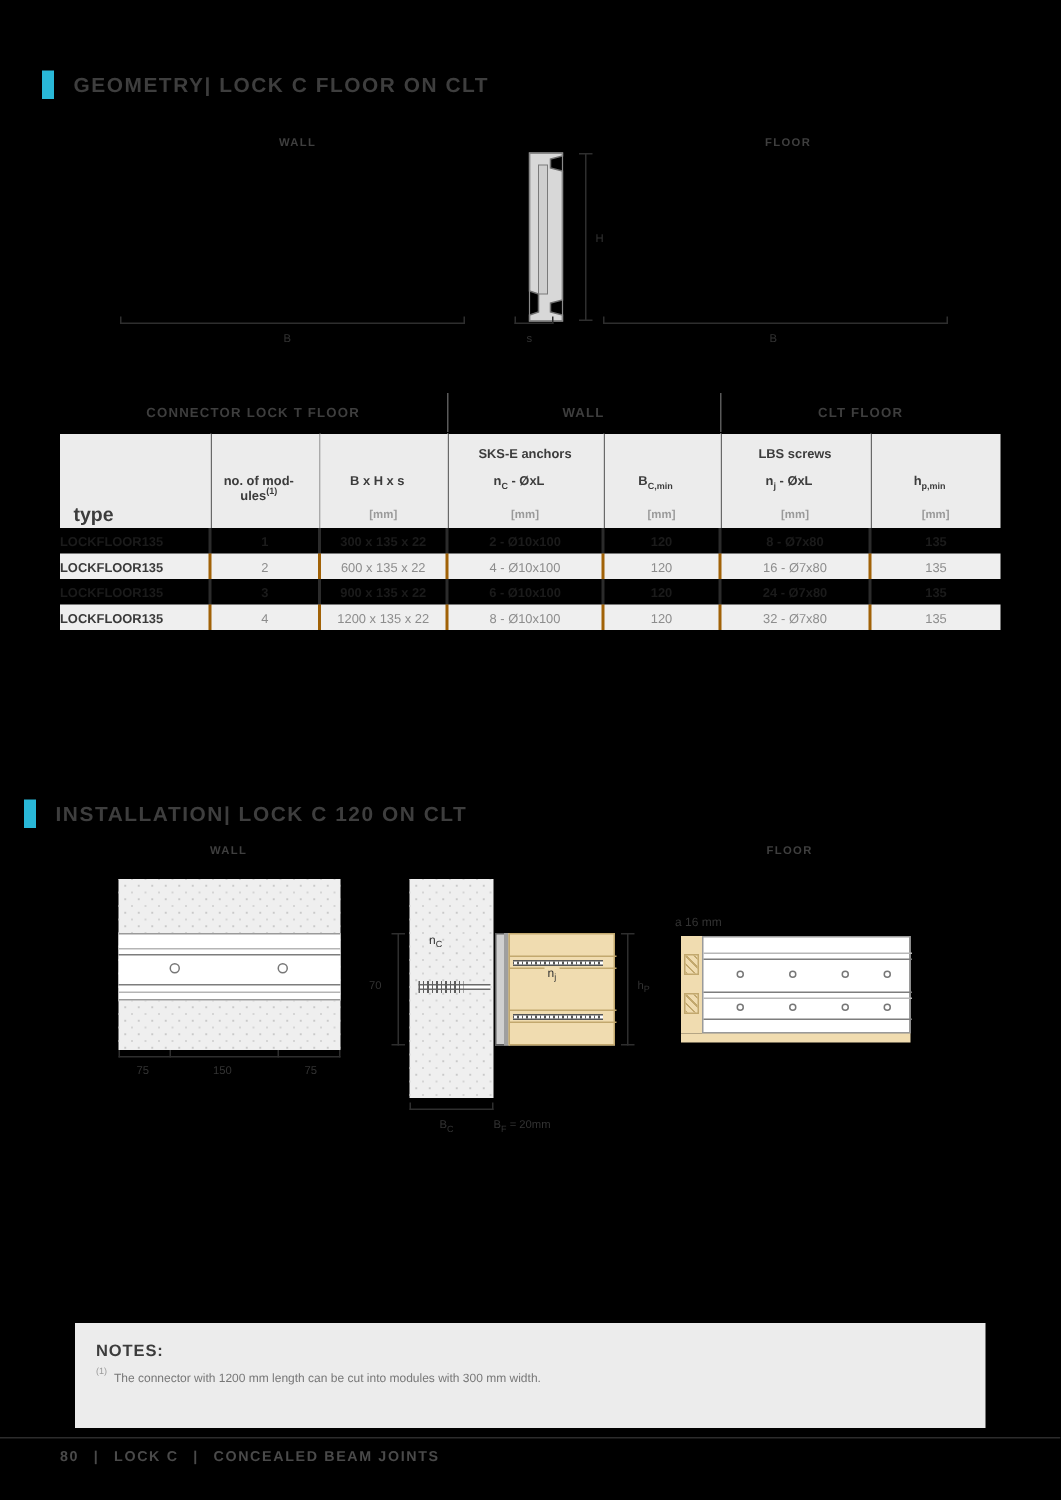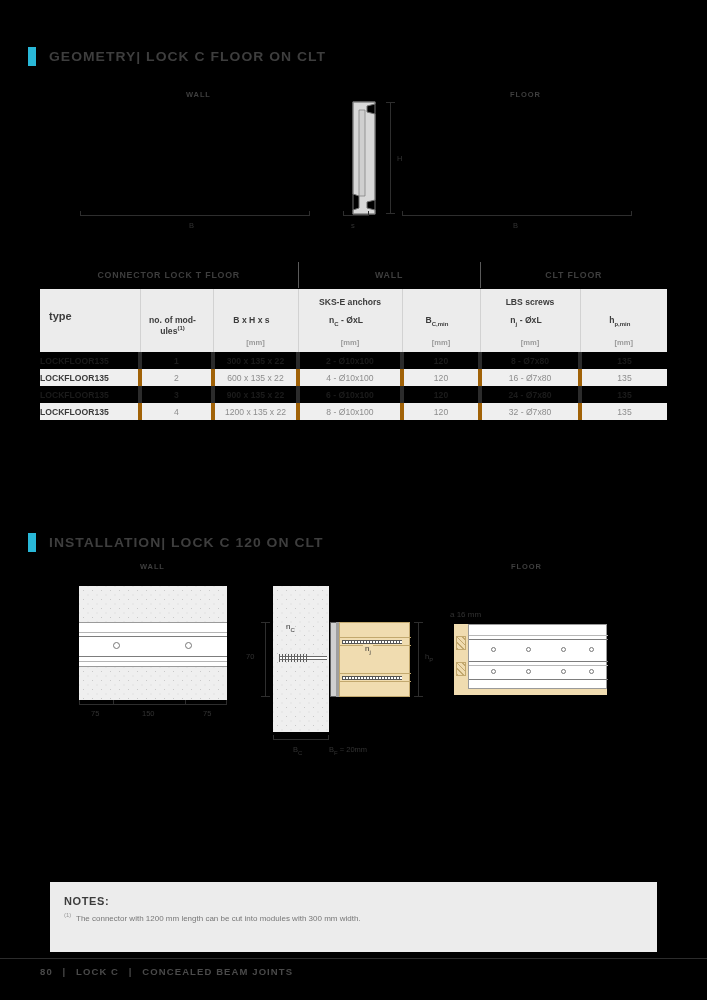--- a/index.html
+++ b/index.html
@@ -101,31 +101,31 @@
   .ch-mid {
     position: absolute; left: 0; right: 8px; top: 26px;
     text-align: center; font-size: 8.6px; color: #3c3c3c;
     line-height: 1.18;
   }
   .ch-unit {
     position: absolute; left: 0; right: 0; bottom: 5px;
     text-align: center; font-size: 7.6px; color: #9a9a9a;
   }
   .ch-type {
-    position: absolute; left: 9px; bottom: 30px;
-    text-align: left; font-size: 11px; color: #3c3c3c;
+    position: absolute; left: 9px; bottom: 2px;
+    text-align: left; font-size: 13px; color: #3c3c3c;
   }
   sup { font-size: 6px; vertical-align: super; }
   sub { font-size: 6px; vertical-align: sub; }
 
   .drow td {
     height: 17px;
     text-align: center;
     vertical-align: middle;
-    border-right: 4px solid #a16207;
+    border-right: 2px solid #a16207;
     font-size: 8.6px;
   }
   .drow td:last-child { border-right: none; }
   .drow td.type-cell { text-align: left; padding-left: 9px; font-weight: 700; }
 
   .row-dark td { background: #000; color: #1b1b1b; border-right-color: #2b2b2b; font-weight: 700; }
   .row-light td { background: #efefef; color: #8d8d8d; }
   .row-light td.type-cell { color: #3a3a3a; }
 
   
@@ -287,21 +287,21 @@
         <td>4</td>
         <td>1200 x 135 x 22</td>
         <td>8 - Ø10x100</td>
         <td>120</td>
         <td>32 - Ø7x80</td>
         <td>135</td>
       </tr>
     </tbody>
   </table>
 
-  <div class="section-head" style="left:28px; top:533px;text-decoration:underline;">
+  <div class="section-head" style="left:16px; top:533px;text-decoration:underline;">
     <div class="accent-bar"></div>
     <div class="section-title">INSTALLATION| LOCK C 120 ON CLT</div>
   </div>
 
   <div id="installation-figures">
 
     <div class="diag-label" style="left:100px; top:2px;">WALL</div>
     <div class="diag-label" style="left:471px; top:2px;">FLOOR</div>
 
     <div class="fig-frame concrete" style="left:39px; top:26px; width:148px; height:114px;">

